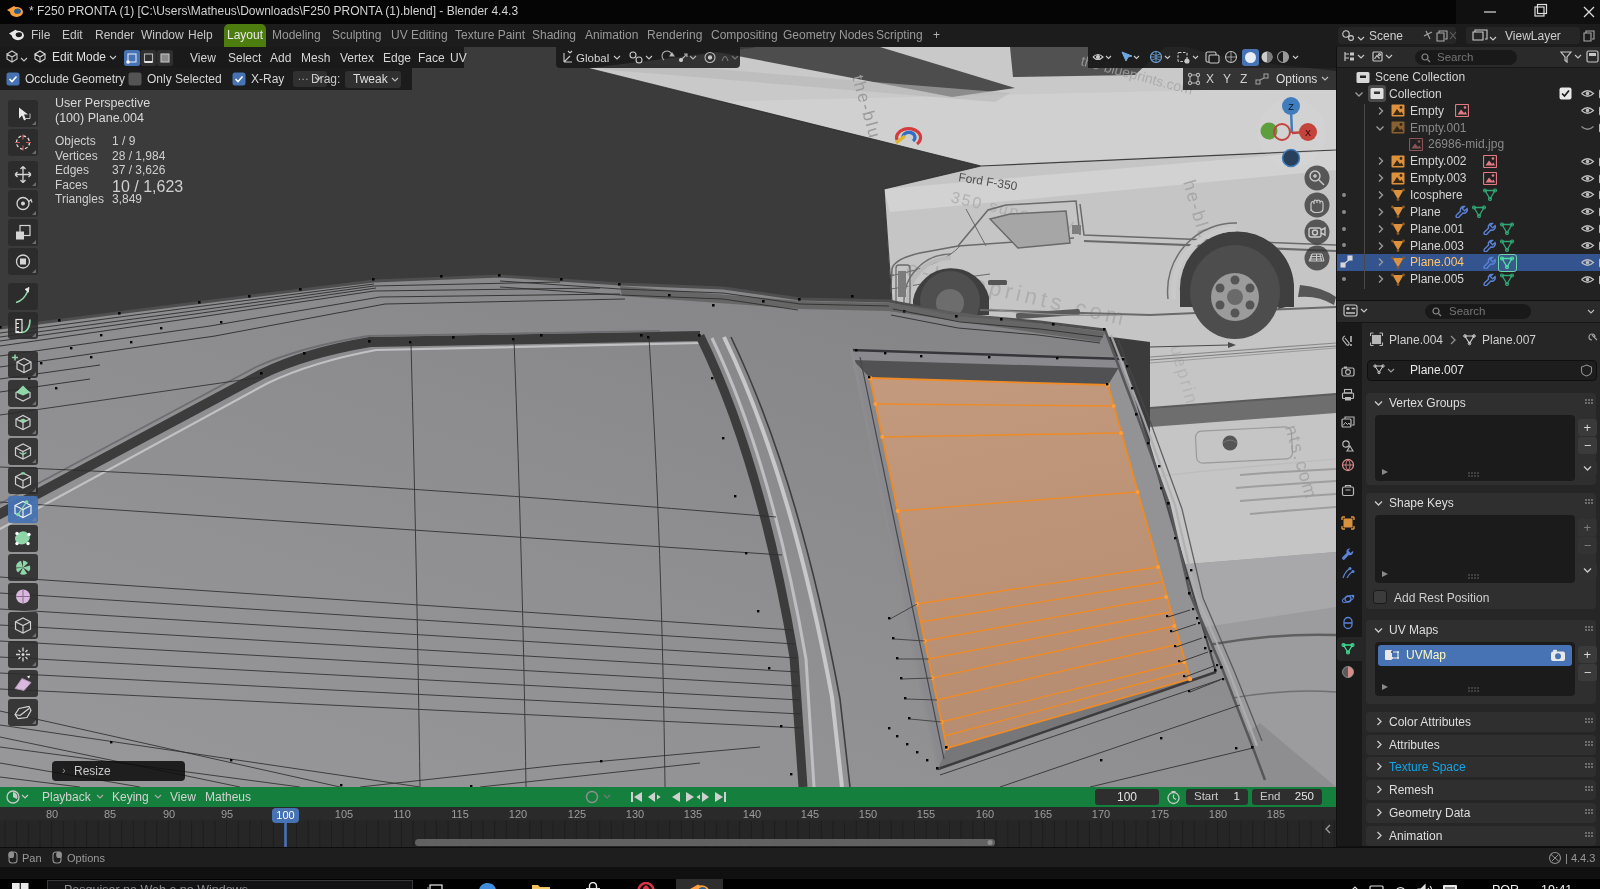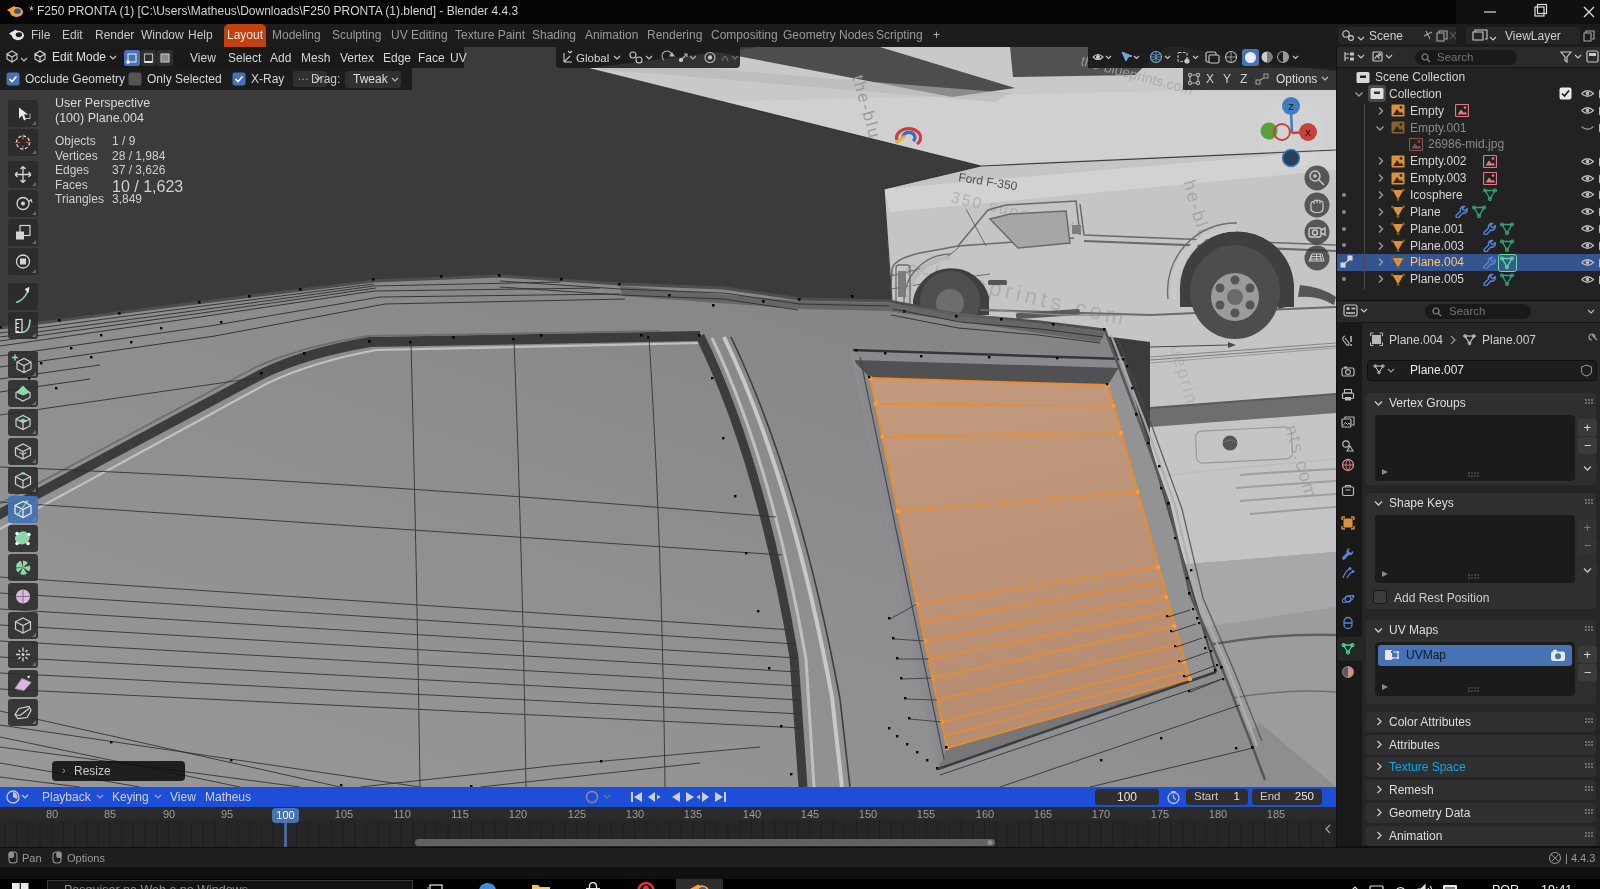--- a/index.html
+++ b/index.html
@@ -5,21 +5,21 @@
 font-family:"Liberation Sans",sans-serif;-webkit-font-smoothing:antialiased;}
 .ab{position:absolute;}
 .txt{white-space:nowrap;}
 #page{position:relative;width:1600px;height:889px;background:#101010;}
 
 #titlebar{left:0;top:0;width:1456px;height:24px;background:#050505;color:#d2d2d2;font-size:12px;}
 
 #topbar{left:0;top:24px;width:1600px;height:23px;background:#1c1c1c;border-bottom:1px solid #0e0e0e;color:#c6c6c6;font-size:12px;}
 .menu{position:absolute;top:4px;}
 .tab{position:absolute;top:0;height:23px;line-height:23px;color:#999;}
-.tabact{background:#c2410c;color:#e8e8e8;border-radius:5px 5px 0 0;}
+.tabact{background:#4d7c0f;color:#e8e8e8;border-radius:5px 5px 0 0;}
 
 #vp{left:0;top:47px;width:1336px;height:740px;}
 
 .hstrip{background:rgba(24,24,24,0.93);}
 
 #outliner{left:1337px;top:47px;width:263px;height:253px;background:#222222;overflow:hidden;}
 #props{left:1337px;top:301px;width:263px;height:545px;background:#242424;overflow:hidden;}
 
 #timeline{left:0;top:787px;width:1336px;height:60px;background:#232323;overflow:hidden;}
 
@@ -1375,21 +1375,21 @@
       </div>
 <div class="ab" style="left:41px;top:344px;width:194px;height:21px;background:#4772b3;border-radius:3px">
  <svg class="ab" style="left:6px;top:3px" width="16" height="14" viewBox="0 0 16 14">
           <rect x="1" y="2" width="7" height="10" rx="1" fill="#e8e8e8"></rect>
           <path d="M8,4 h6 M8,10 h6 M14,4 v6" stroke="#e8e8e8" stroke-width="1.2" fill="none"></path>
           <circle cx="8" cy="4" r="1.1" fill="#2a4a7a"></circle>
           <circle cx="14" cy="4" r="1.1" fill="#e8e8e8"></circle>
           <circle cx="14" cy="10" r="1.1" fill="#e8e8e8"></circle>
           <circle cx="8" cy="10" r="1.1" fill="#e8e8e8"></circle>
         </svg>
- <span style="position:absolute;left:28px;top:2.5px;color:#0f172a;font-size:12px">UVMap</span>
+ <span style="position:absolute;left:28px;top:2.5px;color:#fef9c3;font-size:12px">UVMap</span>
  <svg class="ab" style="left:172px;top:4px" width="16" height="13" viewBox="0 0 16 13">
           <rect x="1" y="2.5" width="14" height="9.5" rx="2" fill="#e8e8e8"></rect>
           <circle cx="8" cy="7.2" r="3" fill="#4772b3"></circle>
           <rect x="3" y="0.8" width="4" height="2.2" rx="1" fill="#e8e8e8"></rect>
         </svg>
 </div>
 <div class="ab" style="left:241px;top:345px;width:19px;height:17px;background:#3a3a3a;border-radius:3px;opacity:1">
         <span style="position:absolute;left:5.5px;top:0.5px;color:#d8d8d8;font-size:13px">+</span>
       </div>
       <div class="ab" style="left:241px;top:363px;width:19px;height:17px;background:#3a3a3a;border-radius:3px;opacity:1">
@@ -1488,21 +1488,21 @@
             <circle cx="2" cy="5" r="0.9"></circle>
             <circle cx="5" cy="5" r="0.9"></circle>
             <circle cx="8" cy="5" r="0.9"></circle>
           </g>
         </svg>
       </div>
 
 </div>
 
 <div class="ab" id="timeline">
-<div class="ab" style="left:0;top:0;width:1336px;height:20px;background:#1d4ed8;border-bottom:6px solid #fde047">
+<div class="ab" style="left:0;top:0;width:1336px;height:20px;background:#15803d;border-bottom:6px solid #fde047">
  <svg class="ab" style="left:6px;top:3px" width="26" height="14" viewBox="0 0 26 14">
   <circle cx="7" cy="7" r="6" fill="none" stroke="#c9c9c9" stroke-width="1.3"></circle>
           <path d="M7,7 L7,2 A5,5 0 0 1 11,9 Z" fill="#c9c9c9"></path>
   <path d="M16,5 l3,3 l3,-3" stroke="#c9c9c9" stroke-width="1.2" fill="none"></path>
  </svg>
  <div class="ab txt" style="left:42px;top:3px;font-size:12px;color:#d2d2d2">Playback</div>
  <svg class="ab" style="left:96px;top:7px" width="8" height="6" viewBox="0 0 8 6">
           <path d="M1,1 l3,3 l3,-3" stroke="#aaa" stroke-width="1.1" fill="none"></path>
         </svg>
  <div class="ab txt" style="left:112px;top:3px;font-size:12px;color:#d2d2d2">Keying</div>

